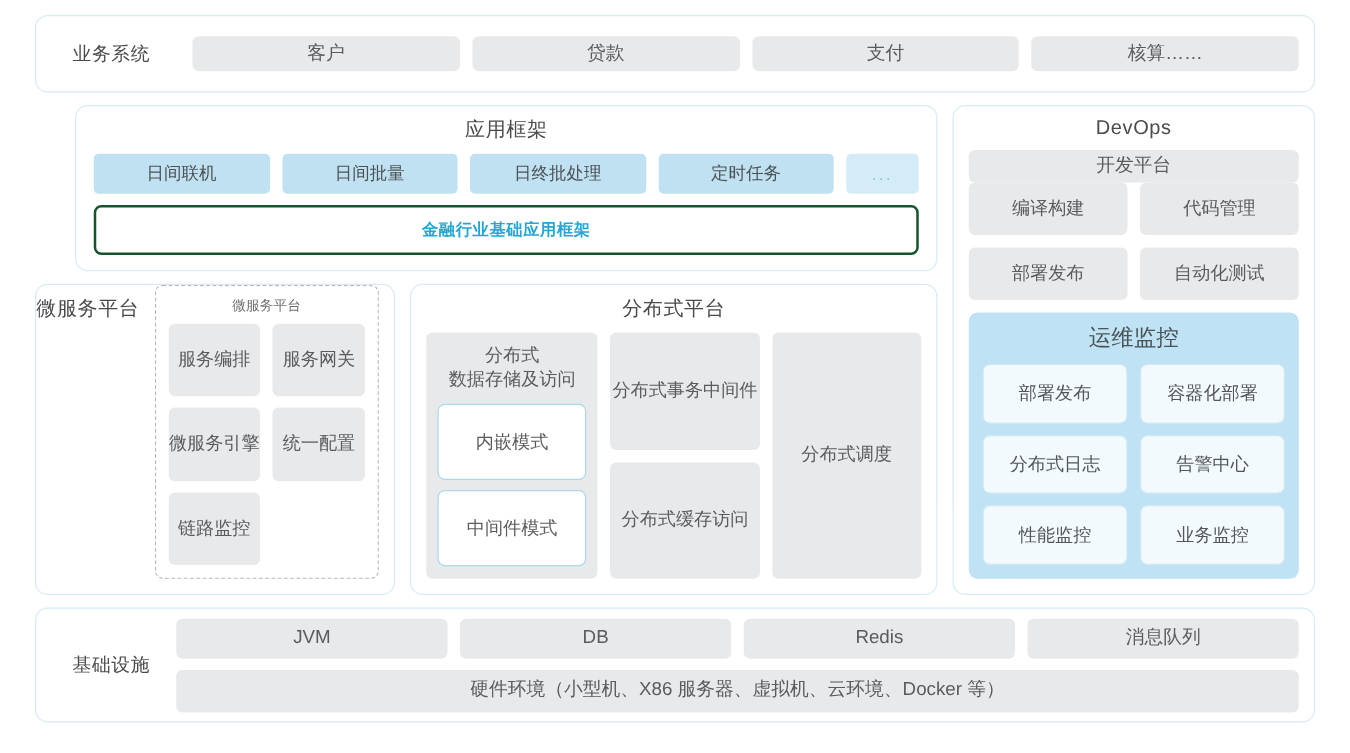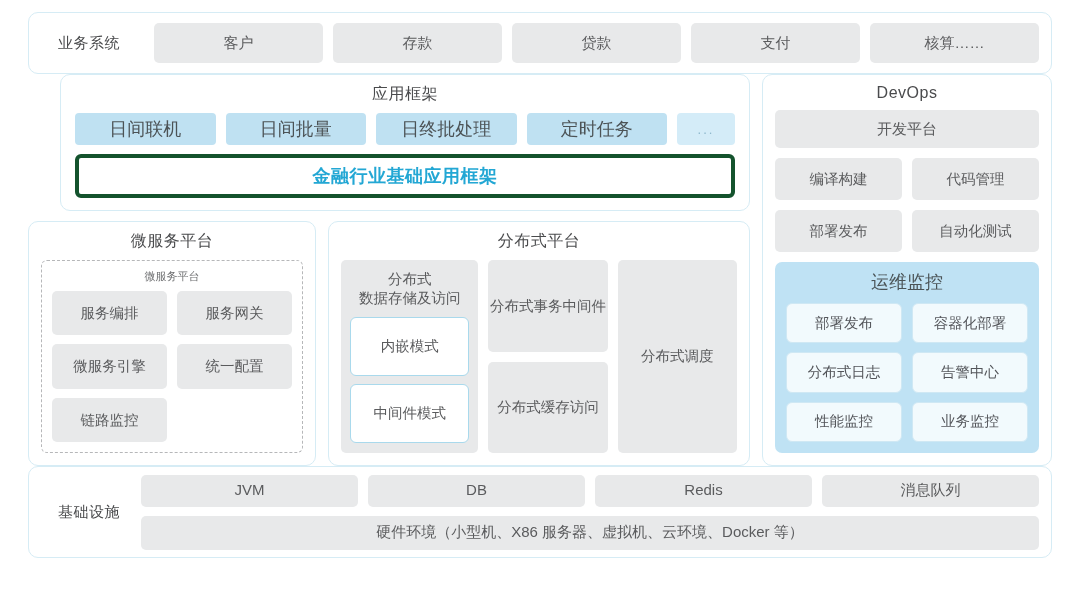--- a/index.html
+++ b/index.html
@@ -9,21 +9,21 @@
     font-family:"Liberation Sans","DejaVu Sans",sans-serif;
     color:#58595b;
     overflow:hidden;
   }
   .page{
     position:relative;
     width:1080px;height:602px;
     box-sizing:border-box;
     padding:12px 28px 10px 28px;
     display:flex;flex-direction:column;
-    gap:0;
+    gap:10px;
   }
 
   
   .panel{
     background:#ffffff;
     border:1px solid #d6ecf5;
     border-radius:10px;
     box-sizing:border-box;
   }
 
@@ -38,21 +38,21 @@
     flex:0 0 auto;
     width:84px;
     text-align:center;
     font-size:15px;
     color:#4a4b4d;
     letter-spacing:.5px;
   }
   .biz-cards{
     flex:1 1 auto;
     display:flex;gap:10px;
-    height:40px;
+    height:28px;
     padding-left:13px;
   }
   .gray-card{
     background:#e8e9ea;
     border-radius:5px;
     display:flex;align-items:center;justify-content:center;
     font-size:15px;color:#5a5b5d;
     text-align:center;
     line-height:1.25;
     box-sizing:border-box;
@@ -81,44 +81,44 @@
     letter-spacing:.5px;
   }
 
   
   .app-panel{padding:0 14px 12px;margin-left:32px;}
   .tag-row{display:flex;gap:10px;height:32px;margin-bottom:9px;}
   .blue-tag{
     background:#bfe1f2;
     border-radius:4px;
     display:flex;align-items:center;justify-content:center;
-    font-size:18px;color:#4c5356;
+    font-size:14px;color:#4c5356;
     flex:1 1 0;
   }
   .blue-tag.dots{
     flex:0 0 58px;
     background:#d4ecf8;
     color:#8fb9cd;
     font-size:13px;
     letter-spacing:2px;
   }
   .banner{
     height:36px;
-    border:4px solid #14532d;
+    border:2px solid #14532d;
     border-radius:6px;
     background:#ffffff;
     display:flex;align-items:center;justify-content:center;
-    font-size:18px;font-weight:bold;
+    font-size:13px;font-weight:bold;
     color:#23a7d4;
     letter-spacing:.5px;
   }
 
   
   .plat-row{display:flex;gap:12px;flex:1 1 auto;min-height:0;}
-  .ms-panel{flex:0 0 288px;display:flex;flex-direction:column;}
+  .ms-panel{flex:0 0 288px;display:flex;flex-direction:row;}
   .dist-panel{flex:1 1 auto;display:flex;flex-direction:column;}
 
   .dashed-box{
     margin:0 12px 12px;
     border:1px dashed #b6b7b9;
     border-radius:6px;
     padding:6px 10px 10px;
     flex:1 1 auto;
     display:flex;flex-direction:column;
   }
@@ -171,21 +171,21 @@
     display:flex;flex-direction:column;gap:10px;
   }
   .dist-col .gray-card{flex:1 1 0;font-size:14.5px;}
 
   
   .devops-panel{
     flex:1 1 auto;
     display:flex;flex-direction:column;
     padding:0 12px 12px;
   }
-  .devops-wide{height:38px;margin-bottom:10px;font-size:15px;}
+  .devops-wide{height:26px;font-size:15px;}
   .devops-grid{
     display:grid;grid-template-columns:1fr 1fr;
     gap:10px;margin-bottom:10px;
   }
   .devops-grid .gray-card{height:42px;font-size:14.5px;}
 
   .ops-box{
     flex:1 1 auto;
     background:#bfe2f4;
     border-radius:7px;
@@ -229,21 +229,20 @@
 </style>
 </head>
 <body>
 
 <div class="page">
 
   <div class="panel biz-row">
     <div class="row-label">业务系统</div>
     <div class="biz-cards">
       <div class="gray-card">客户</div>
-      <div class="gray-card">存款</div>
       <div class="gray-card">贷款</div>
       <div class="gray-card">支付</div>
       <div class="gray-card">核算……</div>
     </div>
   </div>
 
   <div class="mid">
 
     <div class="mid-left">
 

